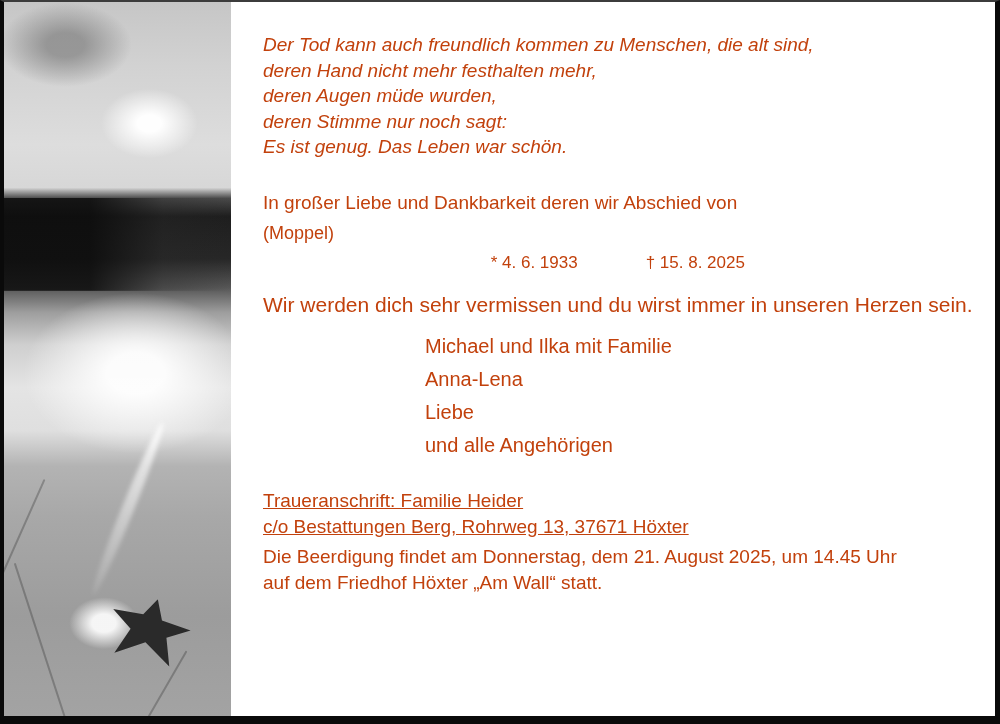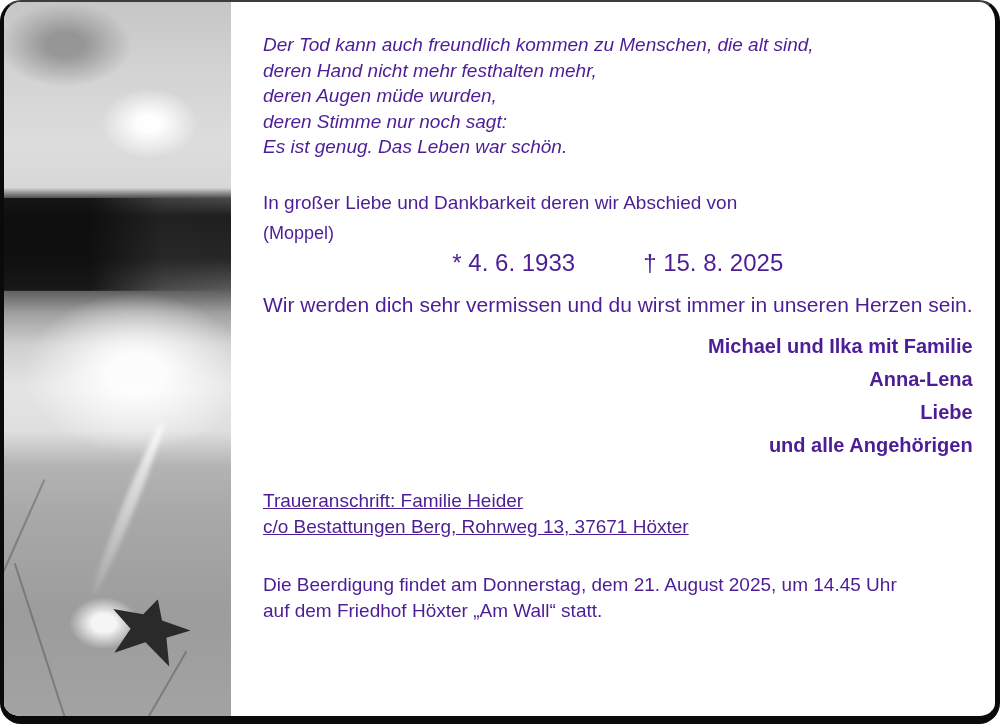--- a/index.html
+++ b/index.html
@@ -6,23 +6,22 @@
   .page {
     width: 1000px;
     height: 724px;
     box-sizing: border-box;
     border-style: solid;
     border-color: #3c3c3c #0a0a0a #0a0a0a #0a0a0a;
     border-width: 2px 5px 8px 4px;
     background: #ffffff;
     display: flex;
     font-family: "Liberation Sans", "DejaVu Sans", sans-serif;
-    color: #4c1d95;
+    color: #c2410c;
     overflow: hidden;
-    border-radius: 21px;
   }
 
   
   .photo {
     position: relative;
     flex: 0 0 227px;
     height: 100%;
     overflow: hidden;
     background-repeat: no-repeat;
     background-image:
@@ -86,26 +85,26 @@
     line-height: 55px;
     font-weight: 700;
     letter-spacing: 0.5px;
   }
   .nickname { margin-top: 6px; text-align: left; font-size: 18px; line-height: 22px; }
   .dates {
     margin-top: 6px;
     display: flex;
     justify-content: center;
     gap: 68px;
-    font-size: 24px;
+    font-size: 17px;
   }
   .farewell { margin-top: 16px; font-size: 21px; white-space: nowrap; }
-  .mourners { margin-top: 12px; margin-left: 162px; font-weight: 700; font-size: 20px; line-height: 33px; text-align: right; }
+  .mourners { margin-top: 12px; margin-left: 162px; font-weight: 400; font-size: 20px; line-height: 33px; }
   .address { margin-top: 26px; text-decoration: underline; }
-  .funeral { margin-top: 32px; }
+  .funeral { margin-top: 4px; }
 </style>
 </head>
 <body>
 
 <div class="page">
 
   <div class="photo">
     <div class="foam-trail"></div>
     <div class="crack crack1"></div>
     <div class="crack crack2"></div>

